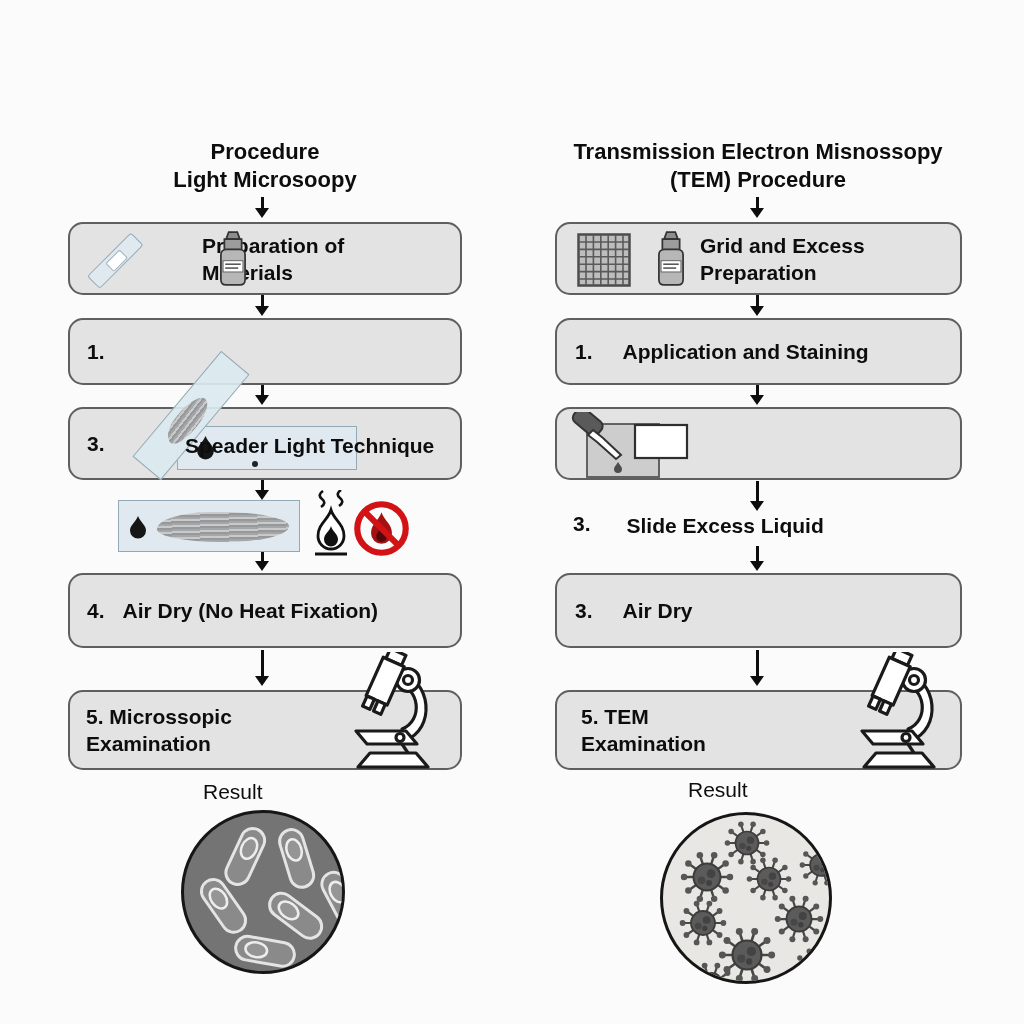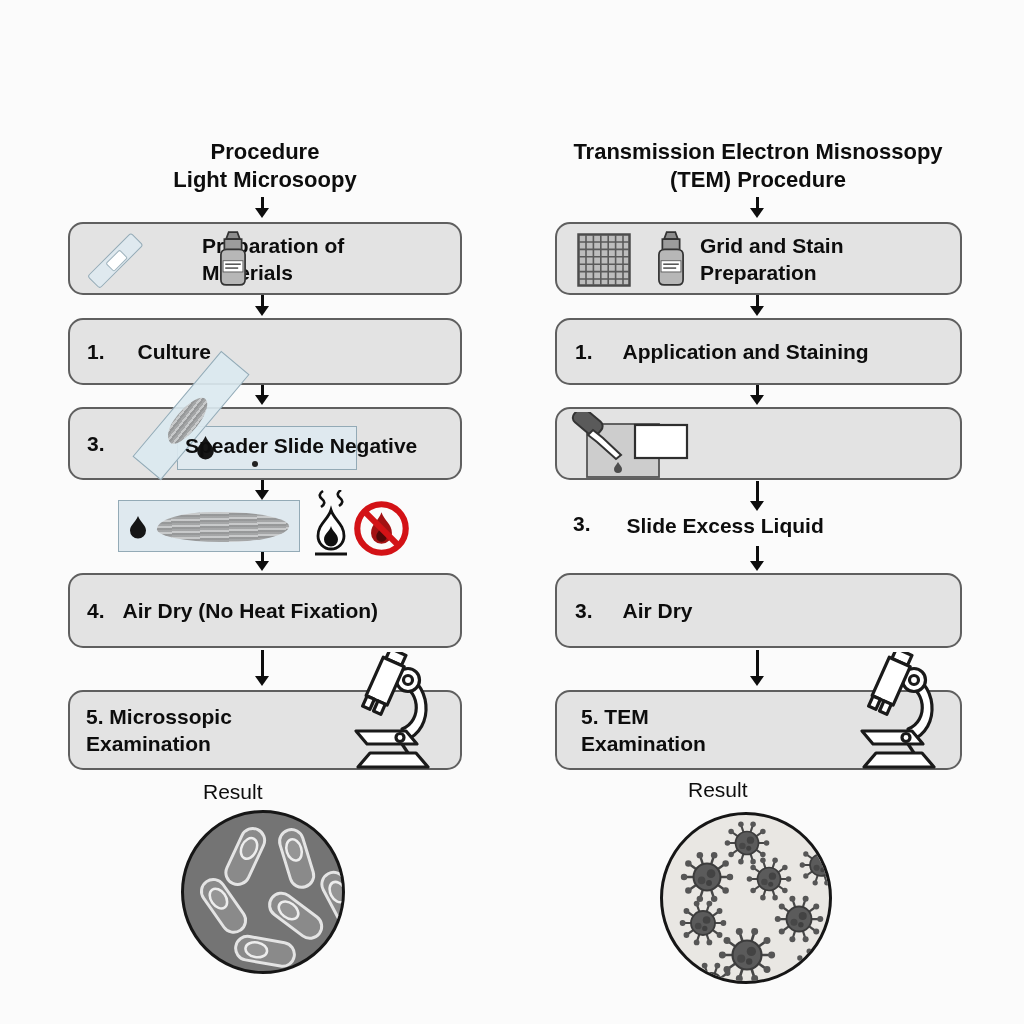--- a/index.html
+++ b/index.html
@@ -138,32 +138,31 @@
       </svg>
     <div class="btext">
       <div>Preparation of</div>
       <div>Materials</div>
     </div>
   </div>
 
   <div class="fbox" style="left:68px;top:318px;width:394px;height:67px;padding-left:17px;gap:33px;">
     <span class="num">1.</span>
     <div class="btext">
-      <div>Culture</div>
     </div>
   </div>
 
   <div class="fbox" style="left:68px;top:407px;width:394px;height:73px;">
     <div class="slide" style="left:107px;top:17px;width:180px;height:44px;"></div>
     <svg class="abs" style="left:125px;top:26px;" width="21" height="25">
         <use href="#droplet" width="21" height="25"></use>
       </svg>
     <div class="abs" style="left:182px;top:52px;width:6px;height:6px;background:#222;border-radius:50%;"></div>
     <span class="num abs" style="left:17px;top:23px;">3.</span>
-    <span class="btext abs" style="left:115px;top:23px;z-index:6;">Speader Slide Negative</span>
+    <span class="btext abs" style="left:115px;top:23px;z-index:6;">Speader Light Technique</span>
   </div>
 
   <div class="abs" style="left:122px;top:397px;width:138px;height:37px;transform:rotate(-50deg);z-index:5;background:rgba(219,233,240,0.92);border:1.5px solid var(--slide-border);box-sizing:border-box;">
     <div class="smear" style="left:34px;top:7px;width:56px;height:22px;"></div>
   </div>
 
   <div class="slide" style="left:118px;top:500px;width:182px;height:52px;">
     <svg class="abs" style="left:9px;top:14px;" width="20" height="24">
         <use href="#droplet" width="20" height="24"></use>
       </svg>
@@ -240,21 +239,21 @@
           <line x1="2" y1="23.8" x2="52" y2="23.8"></line>
         <line x1="2" y1="31.2" x2="52" y2="31.2"></line>
           <line x1="2" y1="38.6" x2="52" y2="38.6"></line>
           <line x1="2" y1="46" x2="52" y2="46"></line>
       </g>
     </svg>
     <svg class="abs" style="left:95px;top:4px;" width="38" height="62">
         <use href="#bottle" width="38" height="62"></use>
       </svg>
     <div class="btext">
-      <div>Grid and Stain</div>
+      <div>Grid and Excess</div>
       <div>Preparation</div>
     </div>
   </div>
 
   <div class="fbox" style="left:555px;top:318px;width:407px;height:67px;padding-left:18px;gap:30px;">
     <span class="num">1.</span>
     <span class="btext">Application and Staining</span>
   </div>
 
   <div class="fbox" style="left:555px;top:407px;width:407px;height:73px;">

